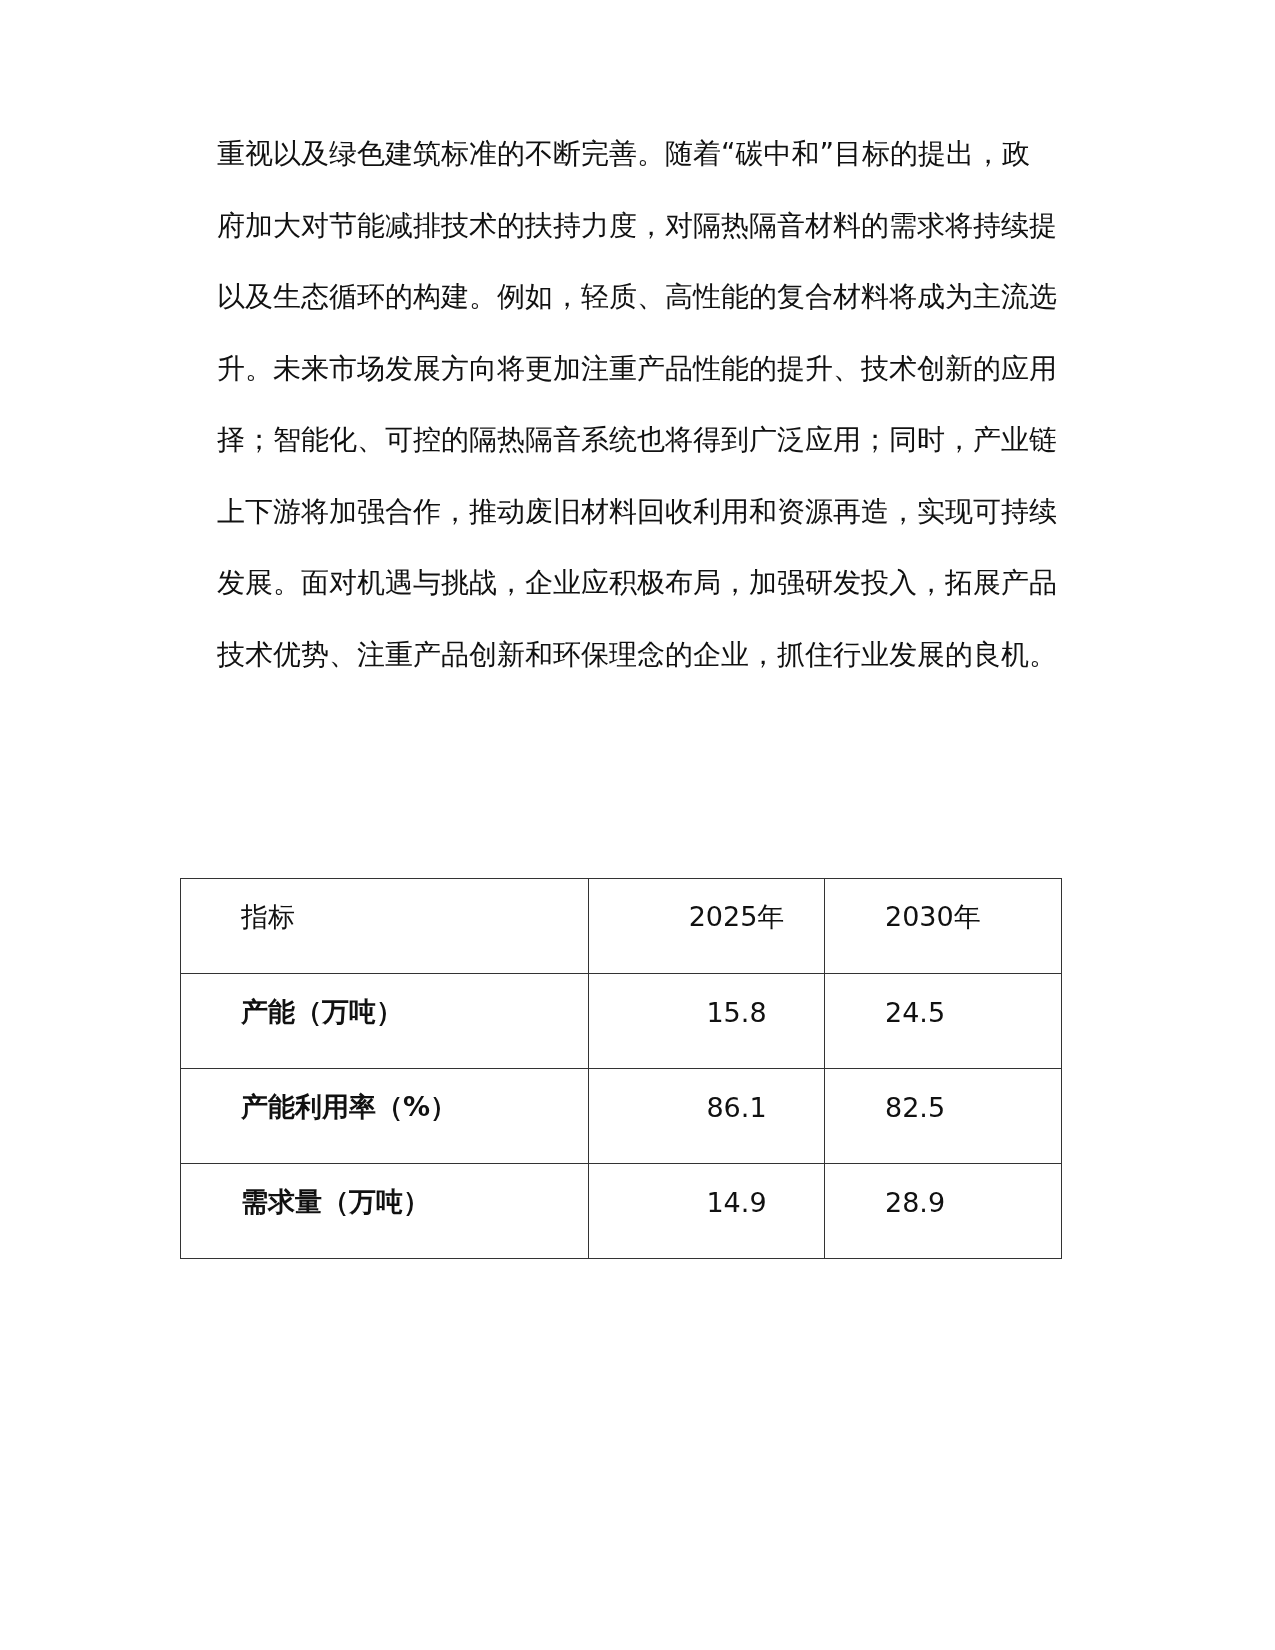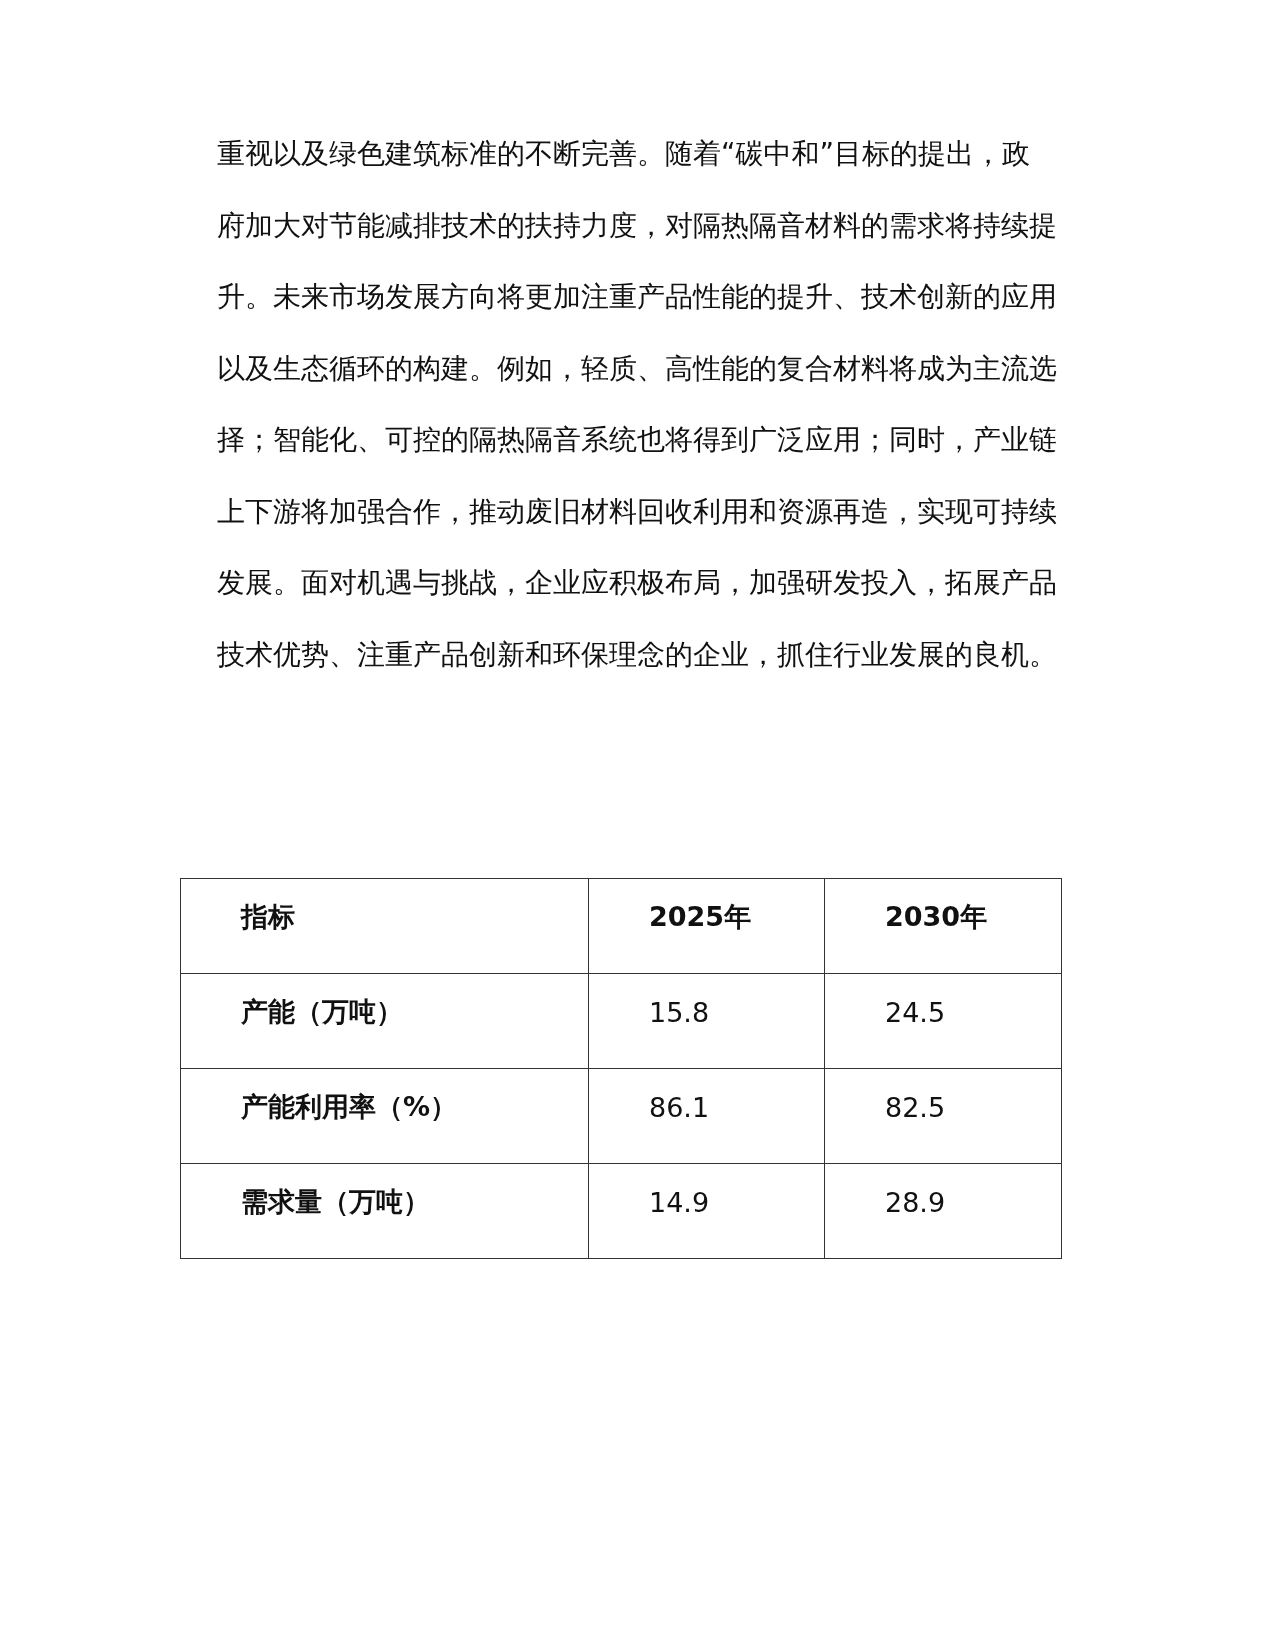--- a/index.html
+++ b/index.html
@@ -4,33 +4,33 @@
 <style>
   html, body { margin: 0; padding: 0; background: #ffffff; }
   body { width: 1275px; height: 1650px; position: relative; overflow: hidden;
          font-family: "DejaVu Sans", "Liberation Sans", sans-serif; color: #111111; }
   .para { position: absolute; left: 180px; top: 126px; width: 840px; margin-left: 37px; }
   .line { height: 71.5px; line-height: 56px; font-size: 28px; white-space: nowrap; letter-spacing: 0px; }
   table.data { position: absolute; left: 180px; top: 878px; border-collapse: collapse; }
   table.data td { border: 1.5px solid #333333; height: 95px; font-size: 27px; vertical-align: middle;
                   padding: 0 0 0 60px; box-sizing: border-box; }
   table.data td.c0 { width: 408px; font-weight: bold; }
-  table.data td.c1 { width: 236px; }
+  table.data td.c1 { width: 236px; text-align: center; }
   table.data td.c2 { width: 237px; margin-left: 6px; }
-  table.data tr.head td { font-weight: bold; padding-bottom: 18px; }
+  table.data tr.head td { font-weight: normal; padding-bottom: 18px; }
   table.data tr.body td { padding-bottom: 18px; }
 </style>
 </head>
 <body>
 
 <div class="para">
   <div class="line">重视以及绿色建筑标准的不断完善。随着“碳中和”目标的提出，政</div>
   <div class="line">府加大对节能减排技术的扶持力度，对隔热隔音材料的需求将持续提</div>
+  <div class="line">以及生态循环的构建。例如，轻质、高性能的复合材料将成为主流选</div>
   <div class="line">升。未来市场发展方向将更加注重产品性能的提升、技术创新的应用</div>
-  <div class="line">以及生态循环的构建。例如，轻质、高性能的复合材料将成为主流选</div>
   <div class="line">择；智能化、可控的隔热隔音系统也将得到广泛应用；同时，产业链</div>
   <div class="line">上下游将加强合作，推动废旧材料回收利用和资源再造，实现可持续</div>
   <div class="line">发展。面对机遇与挑战，企业应积极布局，加强研发投入，拓展产品</div>
   <div class="line">技术优势、注重产品创新和环保理念的企业，抓住行业发展的良机。</div>
 </div>
 
 <table class="data">
   <tbody>
       <tr class="head">
     <td class="c0">指标</td>

